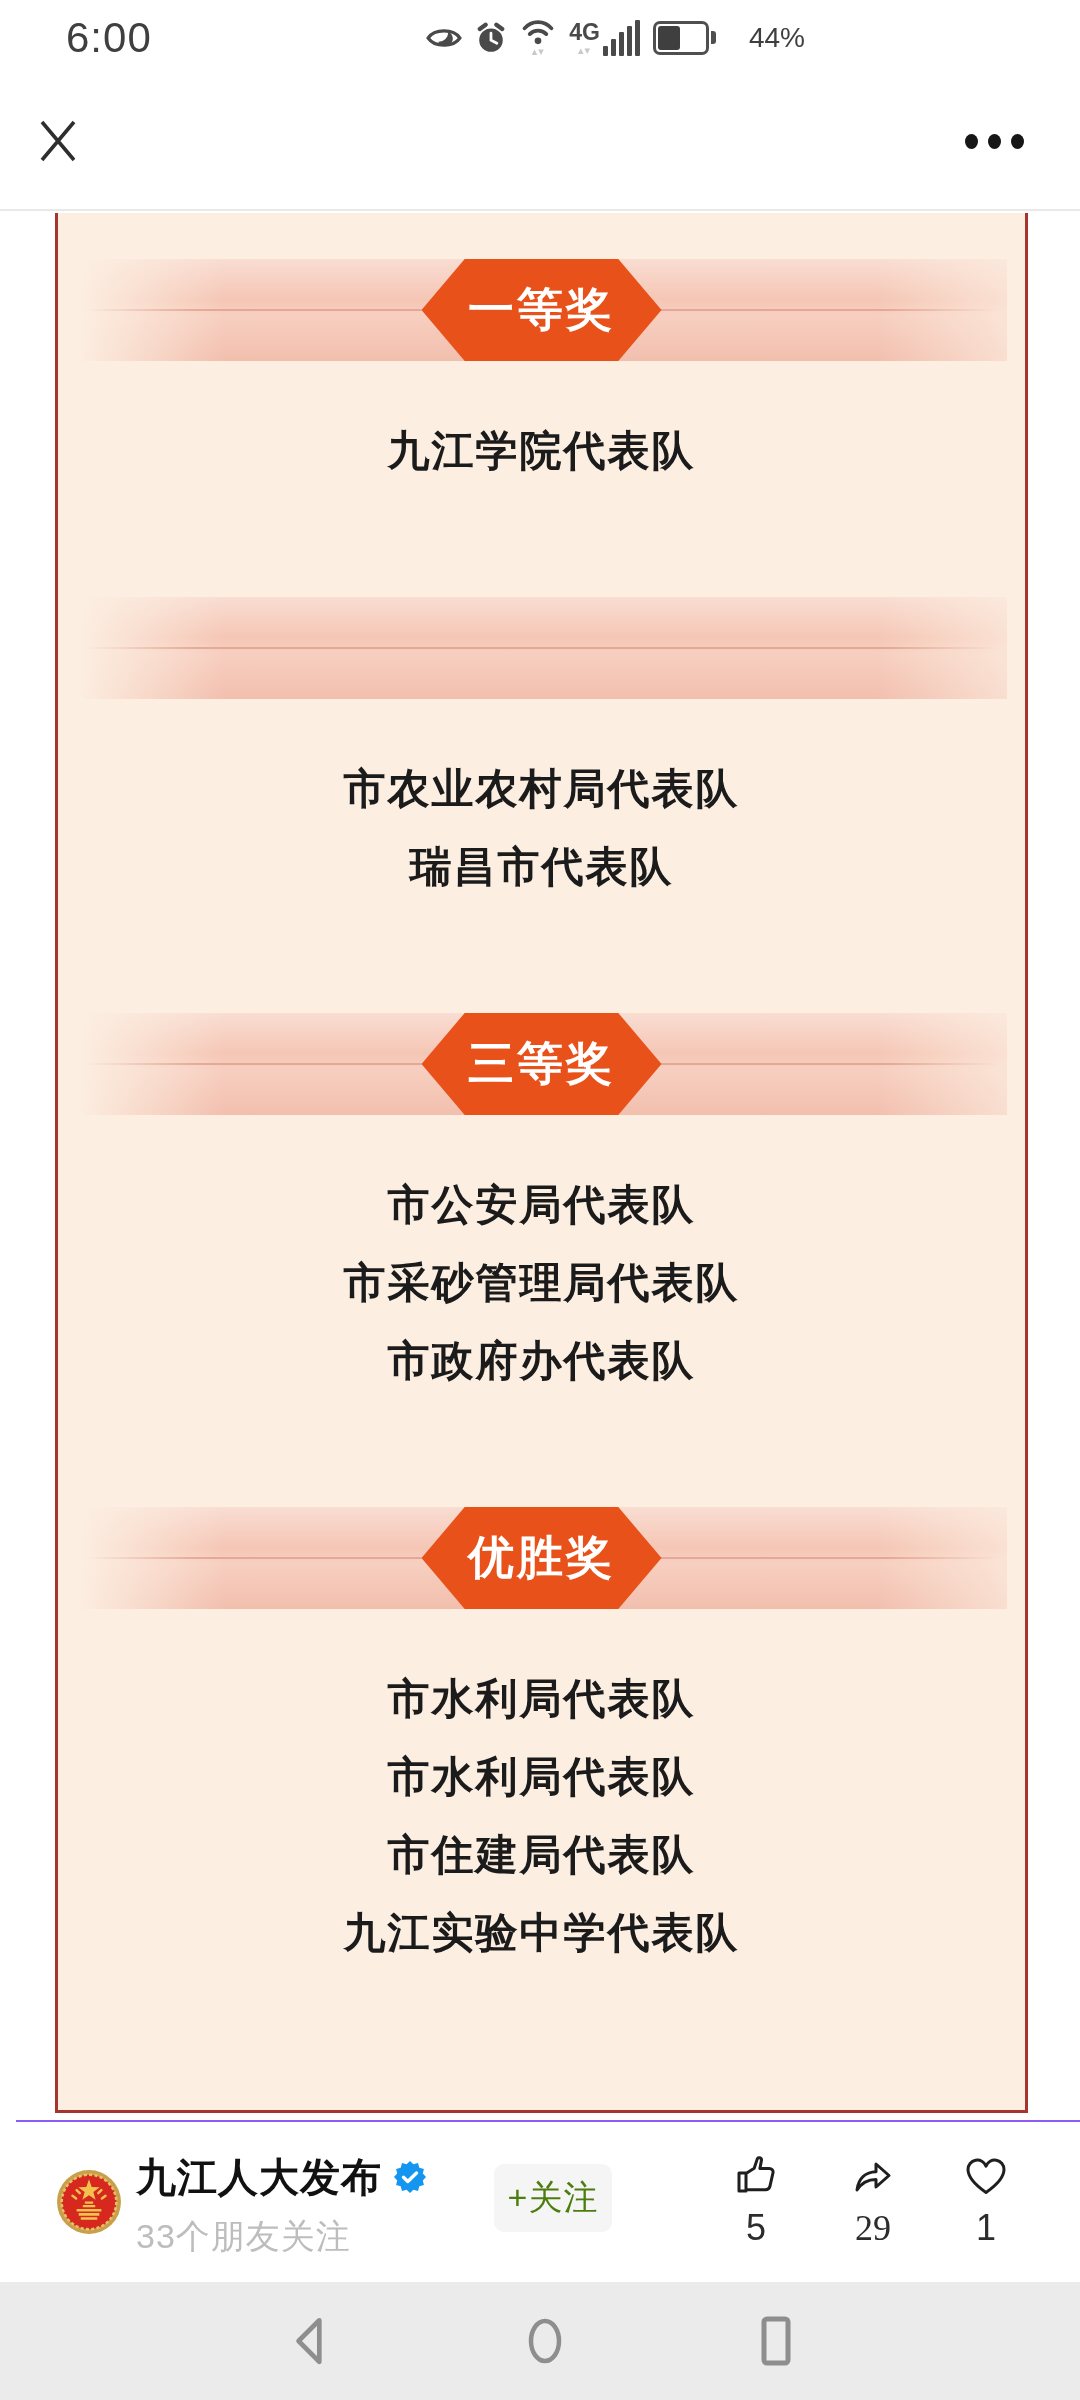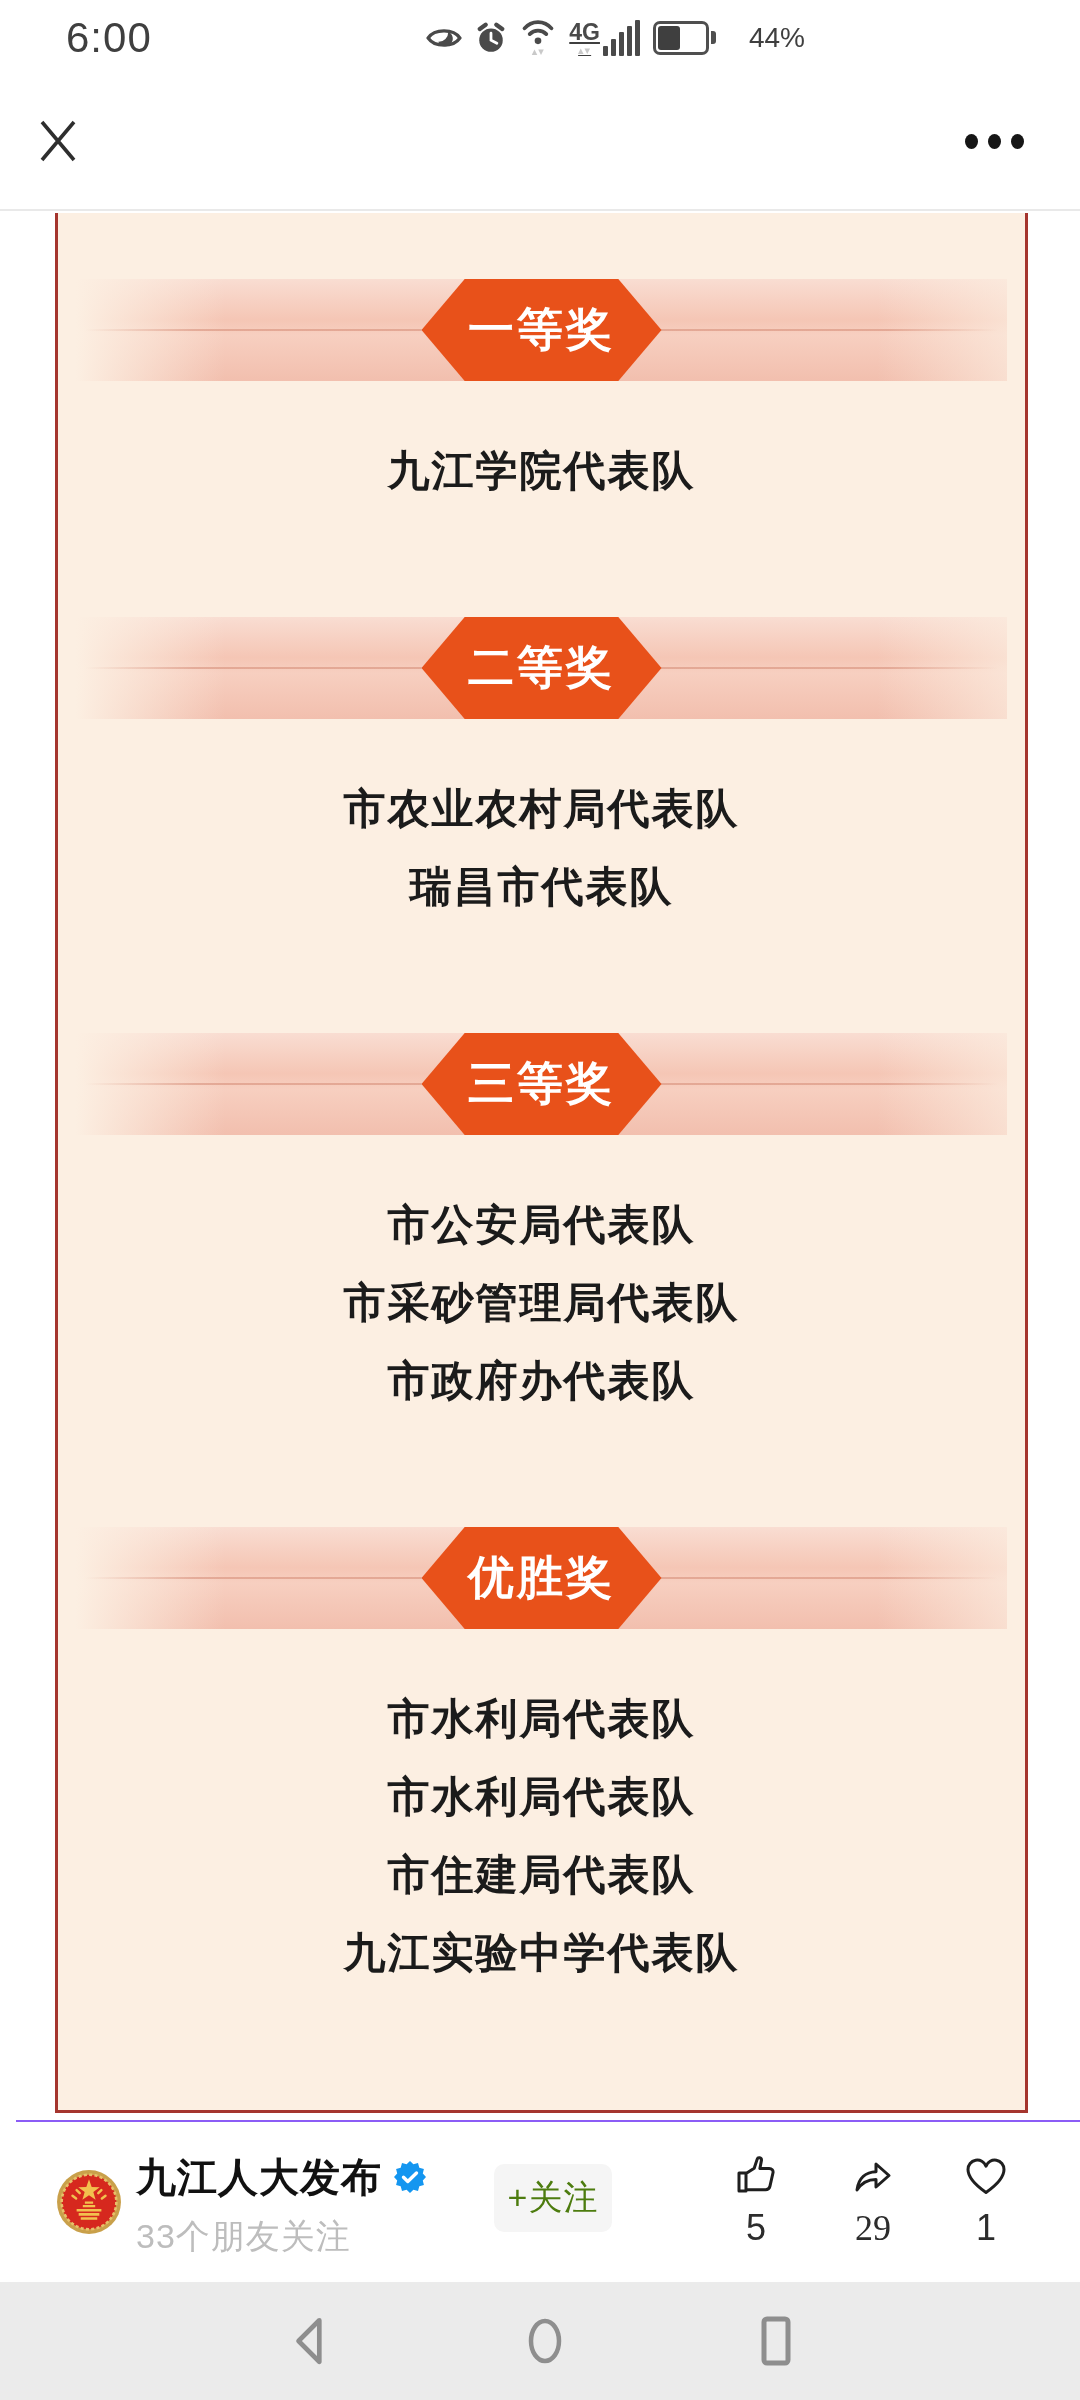--- a/index.html
+++ b/index.html
@@ -13,21 +13,21 @@
   
   .status-bar{
     position:absolute;top:0;left:0;width:885px;height:75px;
     display:flex;align-items:center;background:#fff;
     color:#3f3f3f;
   }
   .status-time{margin-left:66px;font-size:42px;font-weight:500;letter-spacing:1px;}
   .status-icons{margin-left:auto;margin-right:80px;display:flex;align-items:center;gap:13px;}
   .sicol{display:flex;flex-direction:column;align-items:center;line-height:1;}
   .tiny-arrows{font-size:11px;color:#c9c9c9;letter-spacing:1px;margin-top:1px;}
-  .net-group{display:flex;align-items:flex-end;gap:3px;text-decoration:underline;}
+  .net-group{display:flex;align-items:flex-end;gap:3px;}
   .net-label{font-size:23px;font-weight:700;color:#4a4a4a;}
   .sig-bars{display:flex;align-items:flex-end;gap:3px;height:36px;}
   .sig-bars i{display:block;width:5px;background:#4a4a4a;border-radius:1px;}
   .battery-wrap{display:flex;align-items:center;gap:2px;}
   .battery{width:50px;height:28px;border:3px solid #4f4f4f;border-radius:7px;position:relative;background:#fff;}
   .battery .fill{position:absolute;left:2px;top:2px;bottom:2px;width:45%;background:#3f3f3f;border-radius:3px;}
   .battery-nub{width:5px;height:13px;background:#4f4f4f;border-radius:0 3px 3px 0;}
   .batt-text{font-size:28px;font-weight:500;color:#3f3f3f;margin-left:20px;}
 
   
@@ -40,21 +40,21 @@
   .more-btn i{width:13px;height:15px;border-radius:50%;background:#161616;display:block;}
 
   
   .page{position:absolute;top:213px;left:0;width:1080px;height:1907px;background:#fff;}
   .card{
     position:absolute;left:55px;top:0;width:973px;height:1900px;box-sizing:border-box;
     background:var(--card-bg,#FCEFE2);
     border-left:3px solid var(--border-red,#A5352E);
     border-right:3px solid var(--border-red,#A5352E);
     border-bottom:3px solid var(--border-red,#A5352E);
-    padding-top:66px;overflow:hidden;
+    padding-top:46px;overflow:hidden;
   }
   .award-section{margin-bottom:107px;}
   .ribbon{position:relative;height:102px;margin:0 18px;}
   .band{
     position:absolute;inset:0;
     background:linear-gradient(180deg,#F9DDD2 0%,#F5C6B5 40%,#F7CFC0 55%,#F2BFAE 100%);
   }
   .band:before{ 
     content:"";position:absolute;inset:0;
     background:linear-gradient(90deg,var(--card-bg,#FCEFE2) 0%,rgba(252,239,226,0) 16%,rgba(252,239,226,0) 86%,rgba(252,239,226,.65) 100%);
@@ -170,23 +170,20 @@
         </div>
         <div class="teams">
 
             <div class="team">九江学院代表队</div>
           </div>
       </section>
 
       <section class="award-section">
         <div class="ribbon">
           <div class="band"></div>
-          <div class="hex">
-            <span>二等奖</span>
-          </div>
         </div>
         <div class="teams">
 
             <div class="team">市农业农村局代表队</div>
 
             <div class="team">瑞昌市代表队</div>
           </div>
       </section>
 
       <section class="award-section">

